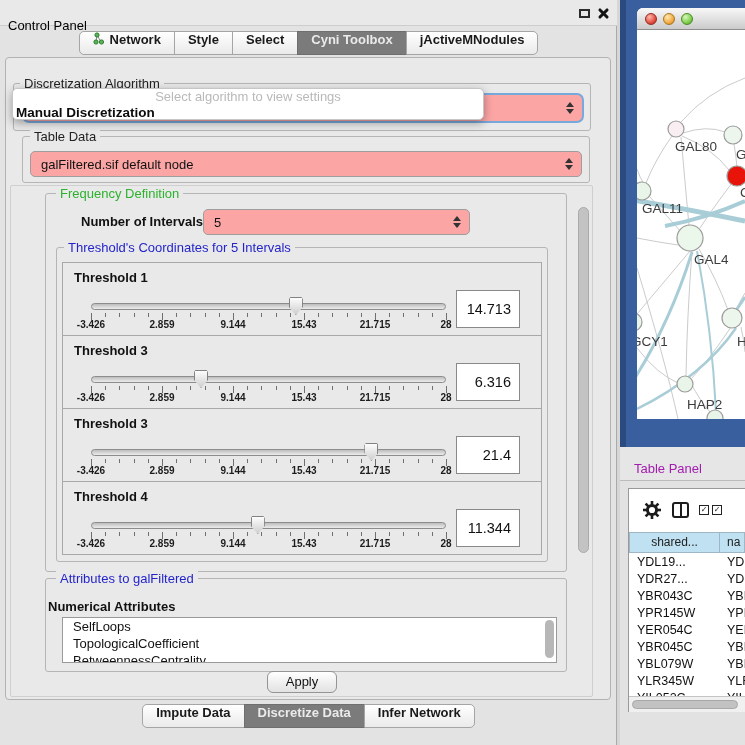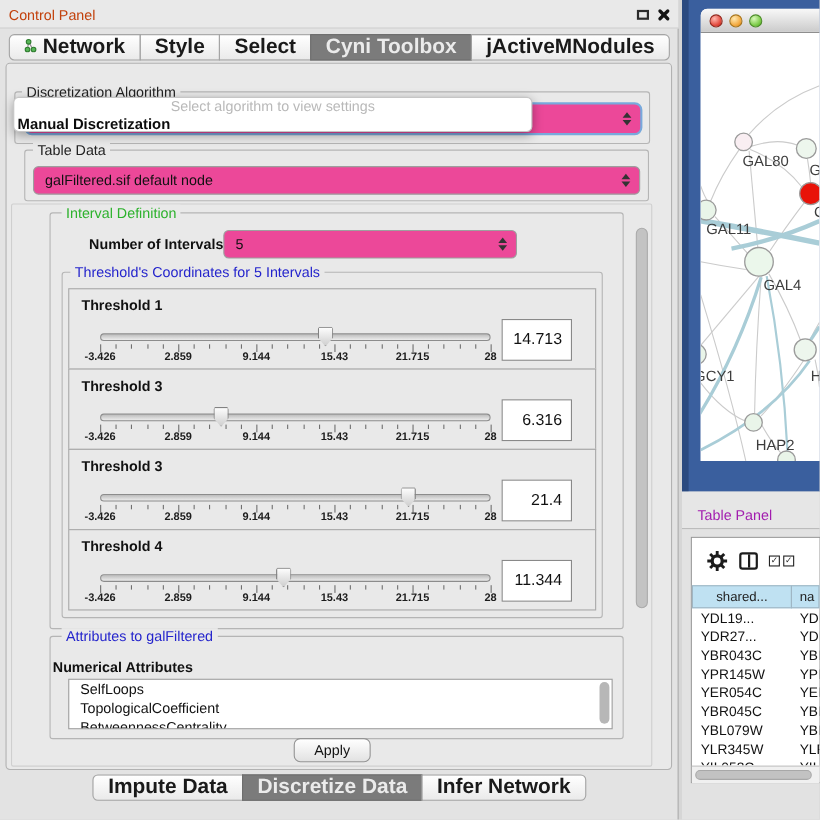--- a/index.html
+++ b/index.html
@@ -1,37 +1,37 @@
 <!DOCTYPE html>
 <html><head>
 <meta charset="utf-8">
 <style>
 *{box-sizing:border-box;margin:0;padding:0}
 html,body{width:745px;height:745px;overflow:hidden;background:#d6d6d6;font-family:"Liberation Sans",sans-serif}
 
 #control-panel{position:absolute;left:0;top:0;width:617px;height:745px;background:#e3e3e3;border-right:1px solid #a9a9a9}
 #cp-titlebar{position:absolute;left:0;top:0;width:617px;height:26px;background:#e9e9e9;border-bottom:1px solid #cdcdcd}
-#cp-title{position:absolute;left:8px;top:6px;font-size:13px;color:#c2410c}
+#cp-title{position:absolute;left:8px;top:18px;font-size:13px;color:#000000}
 #float-icon{position:absolute;right:27px;top:9px;width:11px;height:9px;border:2px solid #2b2b2b}
 #close-icon{position:absolute;right:8px;top:7px;width:12px;height:12px}
 #close-icon::before,#close-icon::after{content:"";position:absolute;left:5px;top:0;width:3px;height:13px;background:#141414;border-radius:1.5px}
 #close-icon::before{transform:rotate(45deg)}#close-icon::after{transform:rotate(-45deg)}
 .tabbar{position:absolute;left:0;width:617px;display:flex;justify-content:center}
 #tabbar-top{top:31px}
 #tabbar-bottom{top:704px}
-.tab{height:24px;padding:0 13px;font-size:19px;font-weight:bold;color:#1a1a1a;background:linear-gradient(#ffffff,#eaeaea);border:1px solid #a5a5a5;margin-left:-1px;display:flex;align-items:center;gap:5px;font-family:inherit;white-space:nowrap}
+.tab{height:24px;padding:0 13px;font-size:13px;font-weight:bold;color:#1a1a1a;background:linear-gradient(#ffffff,#eaeaea);border:1px solid #a5a5a5;margin-left:-1px;display:flex;align-items:flex-start;gap:5px;font-family:inherit;white-space:nowrap}
 .tab:first-child{border-radius:5px 0 0 5px;margin-left:0}
 .tab:last-child{border-radius:0 5px 5px 0}
 .tab.selected{background:#7b7b7b;color:#ebebeb;border-color:#6e6e6e}
 #content-box{position:absolute;left:5px;top:57px;width:606px;height:643px;background:#e9e9e9;border:1px solid #b2b2b2;border-radius:4px}
 .group{position:absolute;border:1px solid #b5b5b5;border-radius:3px}
 .group-title{position:absolute;background:#e9e9e9;padding:0 4px;font-size:13px;color:#222;white-space:nowrap;z-index:2}
 .green{color:#2db22d}.blue{color:#2424cc}
 
-.combo{position:absolute;background:#ec4899;border:1px solid #9e9e9e;border-radius:5px}
+.combo{position:absolute;background:#fca5a5;border:1px solid #9e9e9e;border-radius:5px}
 .combo-text{position:absolute;left:10px;top:50%;transform:translateY(-50%);font-size:13px;color:#111;white-space:nowrap}
 .stepper{position:absolute;right:8px;top:50%;transform:translateY(-50%);display:flex;flex-direction:column;gap:2px}
 .stepper .up{width:0;height:0;border-left:4px solid transparent;border-right:4px solid transparent;border-bottom:5px solid #333}
 .stepper .down{width:0;height:0;border-left:4px solid transparent;border-right:4px solid transparent;border-top:5px solid #333}
 #algo-combo{left:22px;top:93px;width:562px;height:30px;border:2px solid #78a9dc;border-radius:7px}
 
 #algo-popup{position:absolute;left:12px;top:88px;width:472px;height:32px;background:#fff;border:1px solid #c6c6c6;border-radius:5px;box-shadow:0 3px 10px rgba(0,0,0,.35);z-index:30;overflow:hidden}
 #popup-header{height:16px;line-height:16px;text-align:center;font-size:13px;color:#b9b9b9}
 .popup-item{height:15px;line-height:15px;font-size:13.5px;color:#0c0c0c;padding-left:3px;white-space:nowrap}
 .popup-item.bold{font-weight:bold}
@@ -147,21 +147,21 @@
     <span class="stepper">
         <i class="up"></i>
         <i class="down"></i>
       </span>
   </div>
 
   <div id="scrollpane-border"></div>
   <div id="main-vthumb"></div>
 
   <div class="group" style="left:45px;top:193px;width:522px;height:379px"></div>
-  <span class="group-title green" style="left:56px;top:186px">Interval Definition</span>
+  <span class="group-title green" style="left:56px;top:186px">Frequency Definition</span>
   <span id="noi-label">Number of Intervals</span>
   <div id="noi-combo" class="combo">
     <span class="combo-text">5</span>
     <span class="stepper">
         <i class="up"></i>
         <i class="down"></i>
       </span>
   </div>
   <div class="group" style="left:56px;top:247px;width:492px;height:315px"></div>
   <span class="group-title blue" style="left:64px;top:240px">Threshold's Coordinates for 5 Intervals</span>

